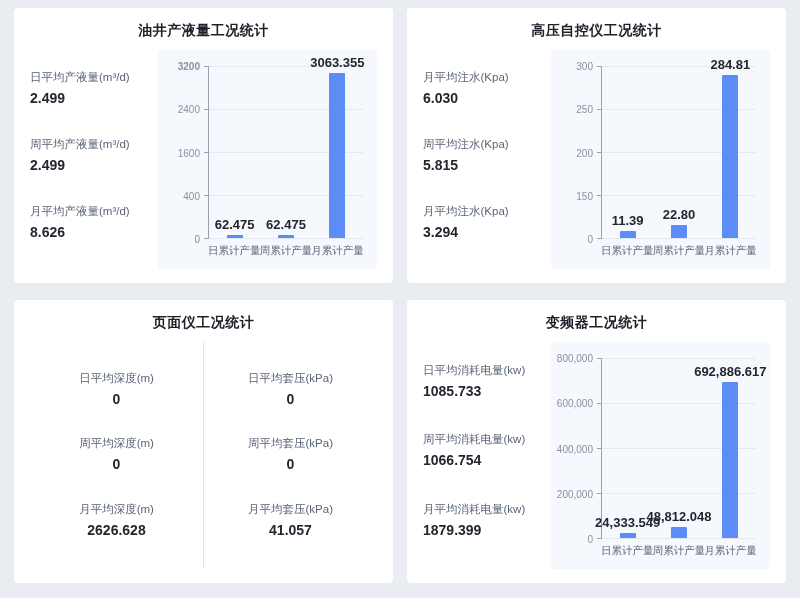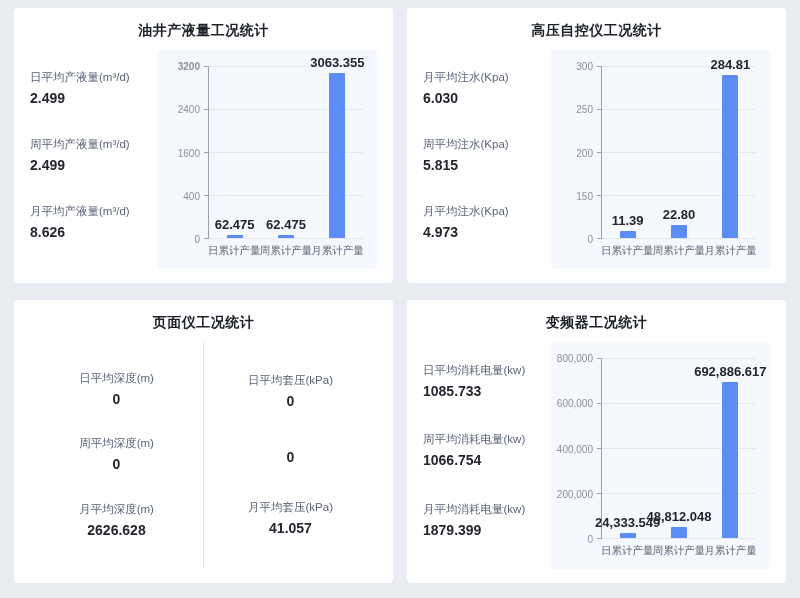--- a/index.html
+++ b/index.html
@@ -162,21 +162,21 @@
         <div class="stat-block">
           <div class="stat-label">月平均注水(Kpa)</div>
           <div class="stat-value">6.030</div>
         </div>
         <div class="stat-block">
           <div class="stat-label">周平均注水(Kpa)</div>
           <div class="stat-value">5.815</div>
         </div>
         <div class="stat-block">
           <div class="stat-label">月平均注水(Kpa)</div>
-          <div class="stat-value">4.973</div>
+          <div class="stat-value">3.294</div>
         </div>
       </div>
       <div class="chart-box">
         <div class="chart">
           <div class="plot-row">
             <div class="yticks">
                 <div class="ytick" style="top: 0%;">300</div>
                 <div class="ytick" style="top: 25%;">250</div>
                 <div class="ytick" style="top: 50%;">200</div>
                 <div class="ytick" style="top: 75%;">150</div>
@@ -230,20 +230,21 @@
           <div class="stat-label">月平均深度(m)</div>
           <div class="stat-value">2626.628</div>
         </div>
       </div>
       <div class="plain-col divided">
         <div class="stat-block">
           <div class="stat-label">日平均套压(kPa)</div>
           <div class="stat-value">0</div>
         </div>
         <div class="stat-block">
+          <div class="stat-label">周平均套压(kPa)</div>
           <div class="stat-value">0</div>
         </div>
         <div class="stat-block">
           <div class="stat-label">月平均套压(kPa)</div>
           <div class="stat-value">41.057</div>
         </div>
       </div>
     </div>
   </div>
 

